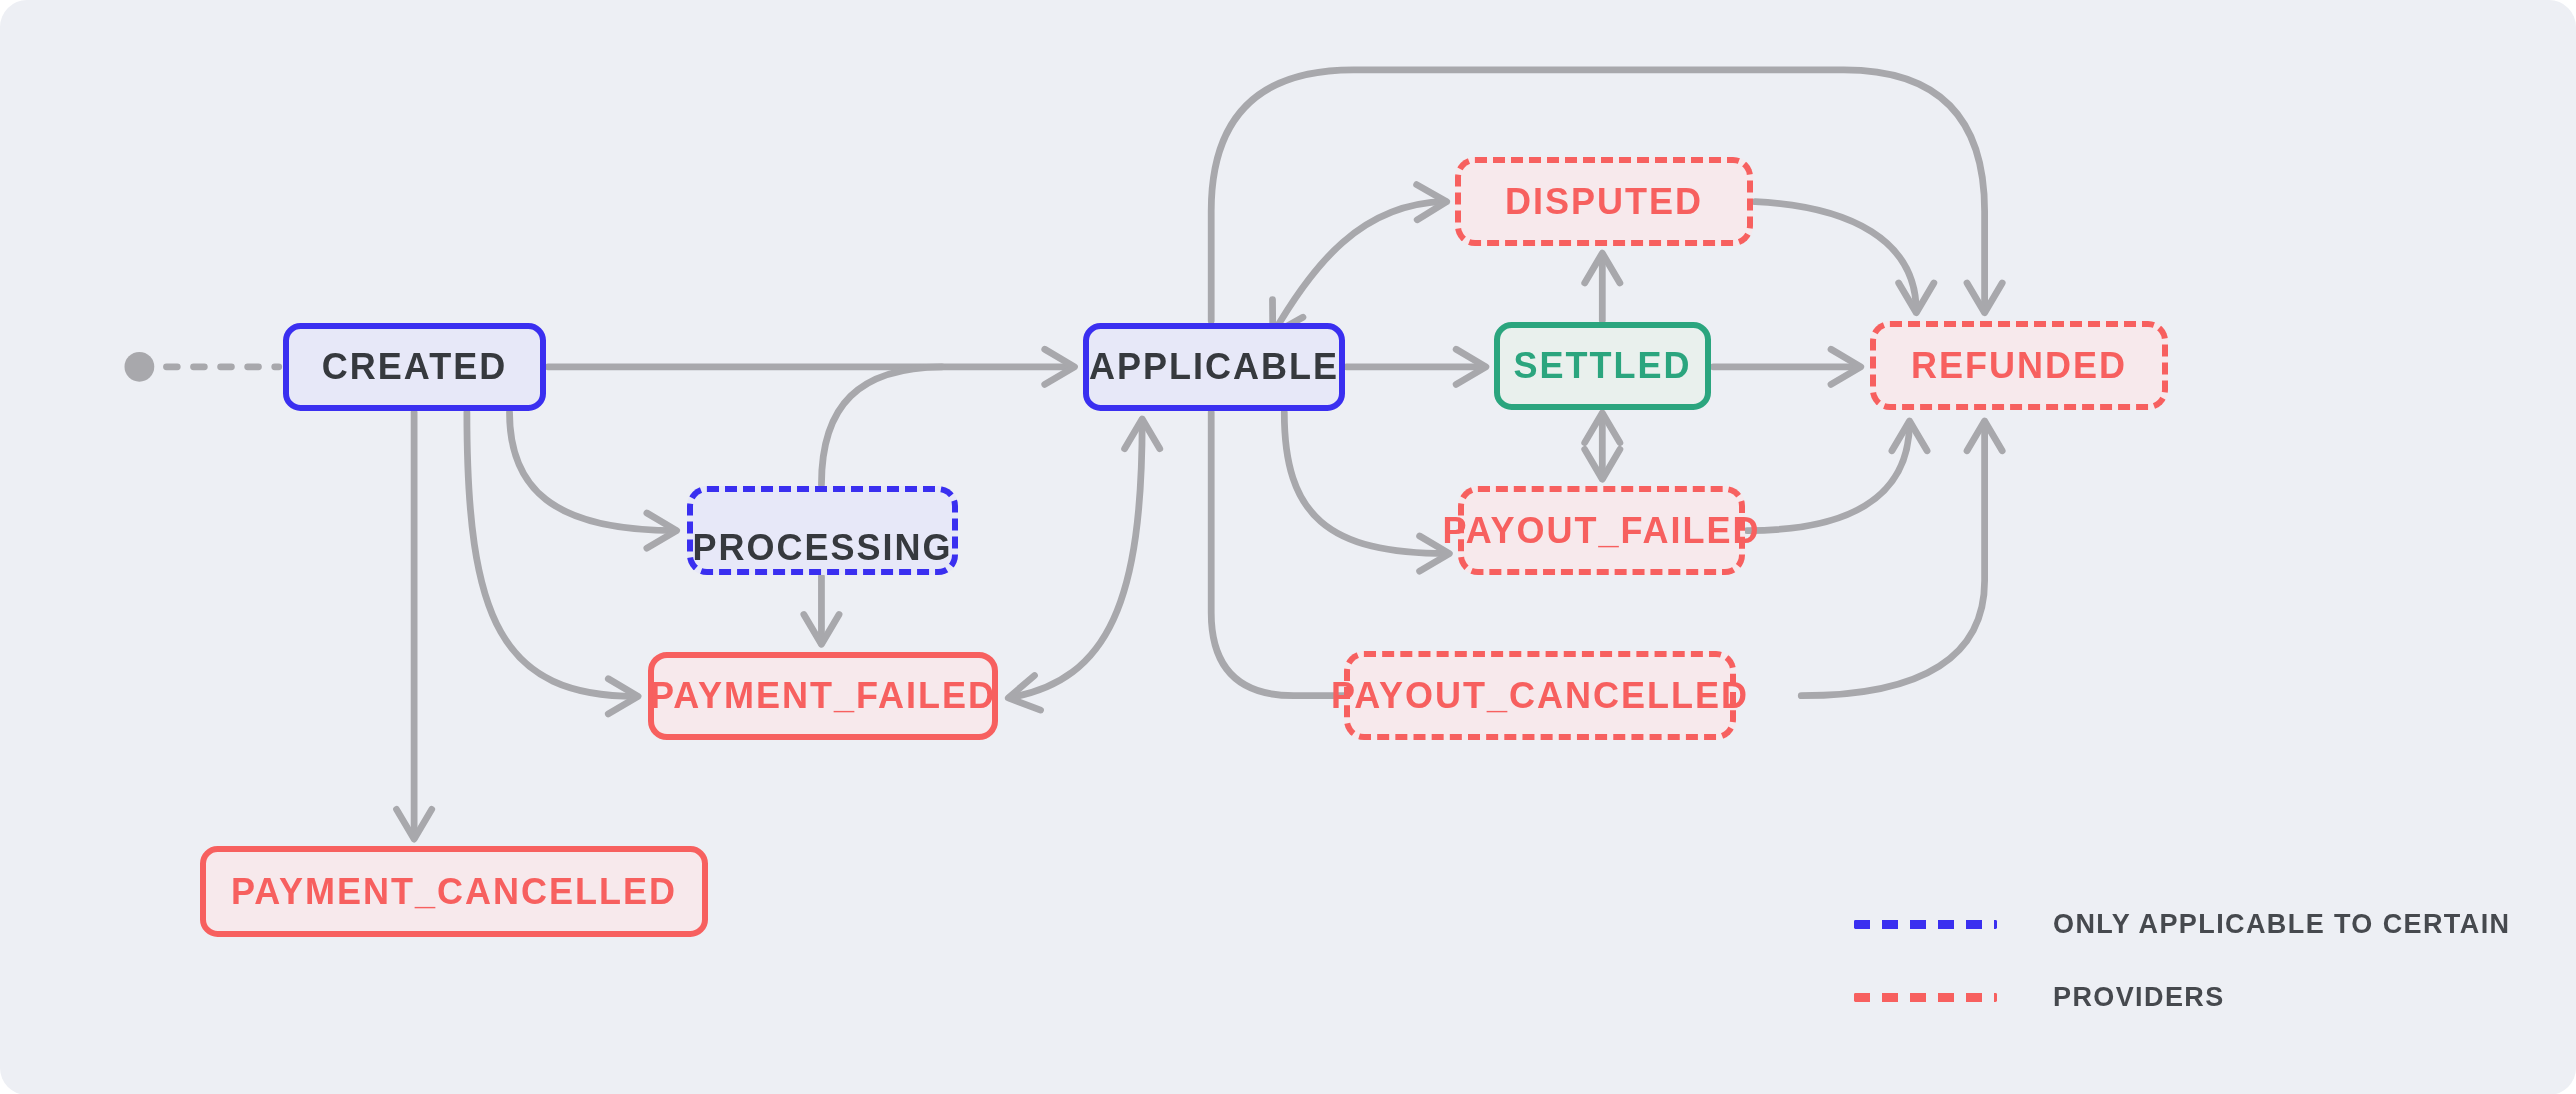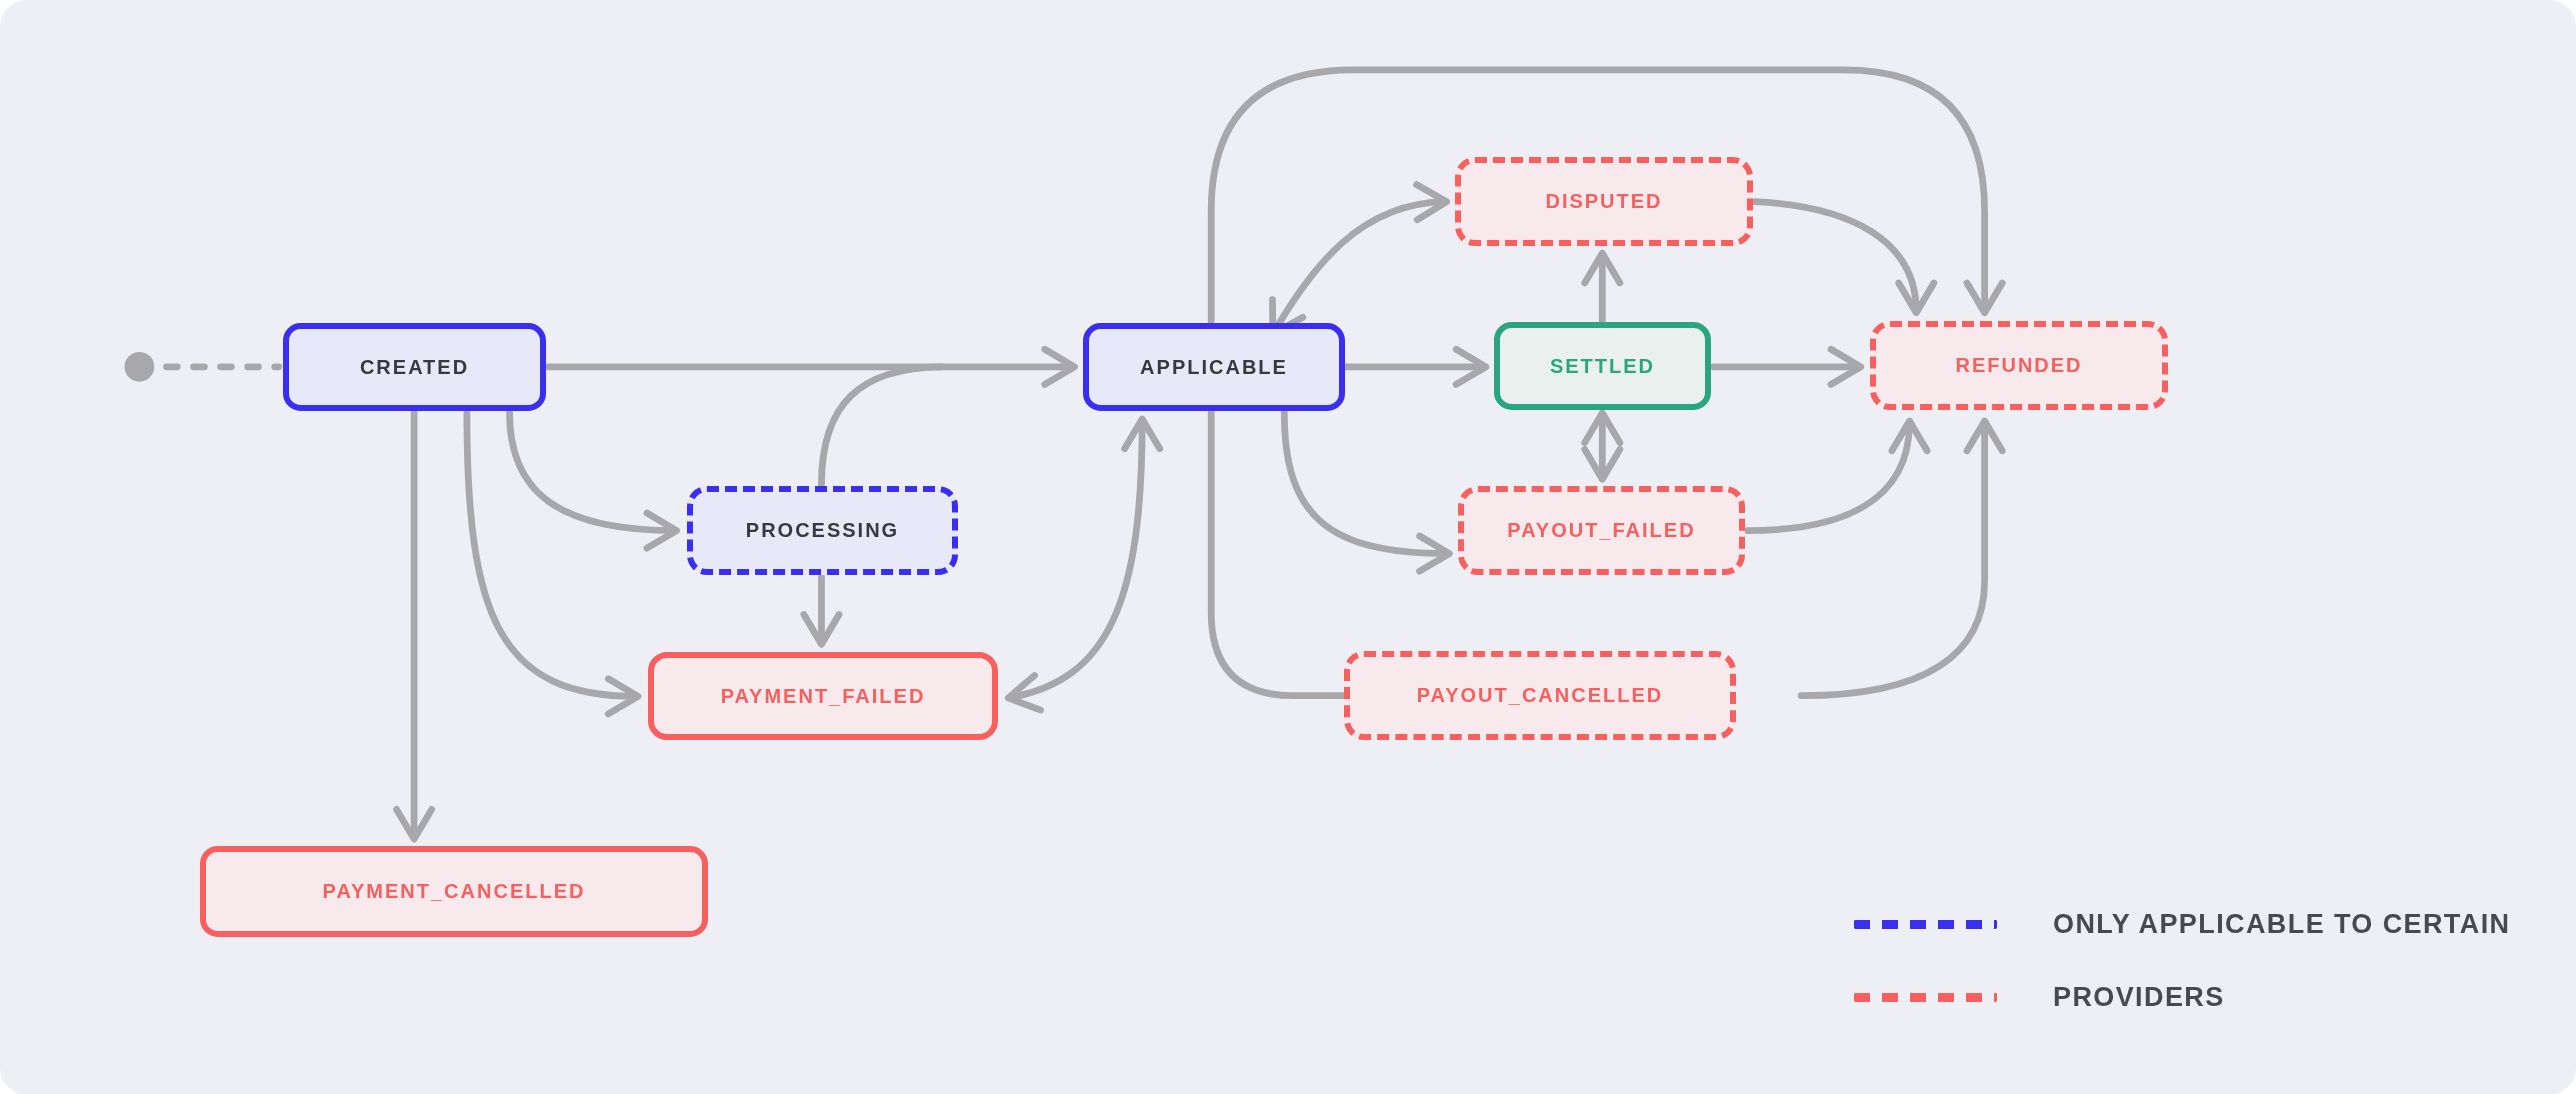--- a/index.html
+++ b/index.html
@@ -17,21 +17,21 @@
   *{box-sizing:border-box;margin:0;padding:0;}
   html,body{width:2576px;height:1095px;background:#ffffff;font-family:"Liberation Sans",sans-serif;}
   .canvas{
     position:absolute;left:0;top:0;width:2576px;height:1095px;
     background:var(--bg);border-radius:27px;overflow:hidden;
   }
   svg.edges{position:absolute;left:0;top:0;}
   svg.edges path{fill:none;stroke:var(--gray);stroke-width:10;stroke-linecap:round;}
   .node{
     position:absolute;display:flex;align-items:center;justify-content:center;
-    font-weight:bold;font-size:20px;letter-spacing:2px;border-radius:17.6px;
+    font-weight:bold;font-size:36px;letter-spacing:2px;border-radius:17.6px;
     text-align:center;white-space:nowrap;
   }
   .solid-blue{border:6.8px solid var(--blue);background:var(--blue-fill);color:var(--dark);}
   .dashed-blue{border:6.8px dashed var(--blue);background:var(--blue-fill);color:var(--dark);border-radius:20px;}
   .solid-red{border:6.8px solid var(--red);background:var(--red-fill);color:var(--red);}
   .dashed-red{border:6.8px dashed var(--red);background:var(--red-fill);color:var(--red);border-radius:20px;}
   .solid-green{border:6.8px solid var(--green);background:var(--green-fill);color:var(--green);}
   .legend{position:absolute;left:1854px;top:909px;display:flex;flex-direction:column;gap:42px;}
   .legend-row{display:flex;align-items:center;height:31px;}
   .legend-dash{width:143px;height:8.8px;border-radius:1.4px;flex:0 0 auto;}
@@ -76,21 +76,21 @@
 
     <path d="M 2594 298 C 2735 305, 2832 355, 2832 460" marker-end="url(#arrow)"></path>
     <path d="M 2582 784 C 2725 784, 2822 740, 2822 624" marker-end="url(#arrow)"></path>
     <path d="M 2662 1028 C 2845 1028, 2933 968, 2933 858 L 2933 624" marker-end="url(#arrow)"></path>
   </svg>
 
   <div class="node solid-blue" style="left:283px;top:323px;width:263px;height:88px;">
     <span>CREATED</span>
   </div>
 
-  <div class="node dashed-blue" style="left:687px;top:486px;width:271px;height:89px;">
+  <div class="node dashed-blue" style="left:687px;top:486px;width:271px;height:89px;align-items:flex-end;">
     <span>PROCESSING</span>
   </div>
 
   <div class="node solid-red" style="left:648px;top:652px;width:350px;height:88px;border-radius:19px;">
     <span>PAYMENT_FAILED</span>
   </div>
 
   <div class="node solid-red" style="left:200px;top:846px;width:508px;height:91px;">
     <span>PAYMENT_CANCELLED</span>
   </div>

